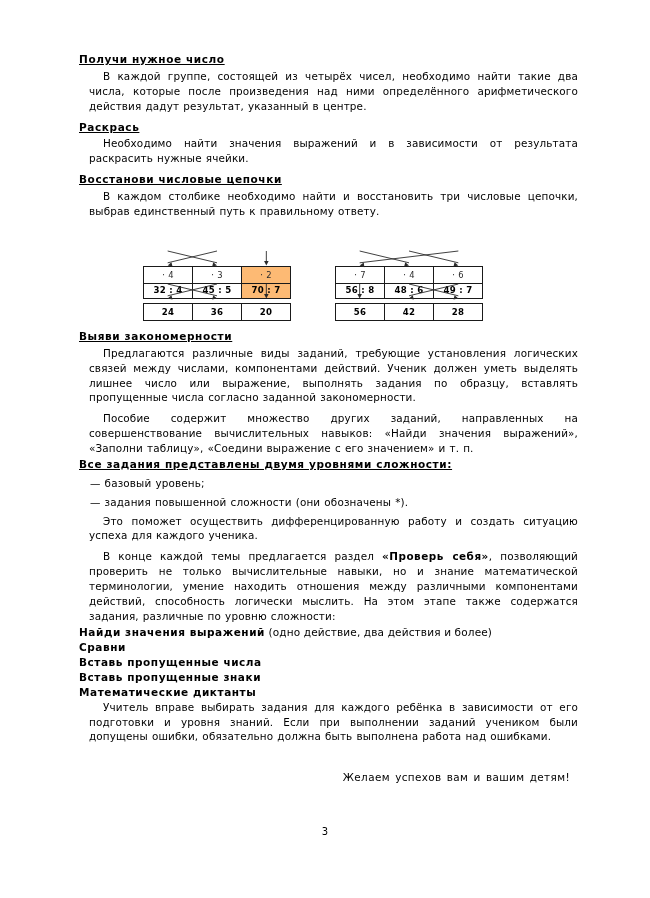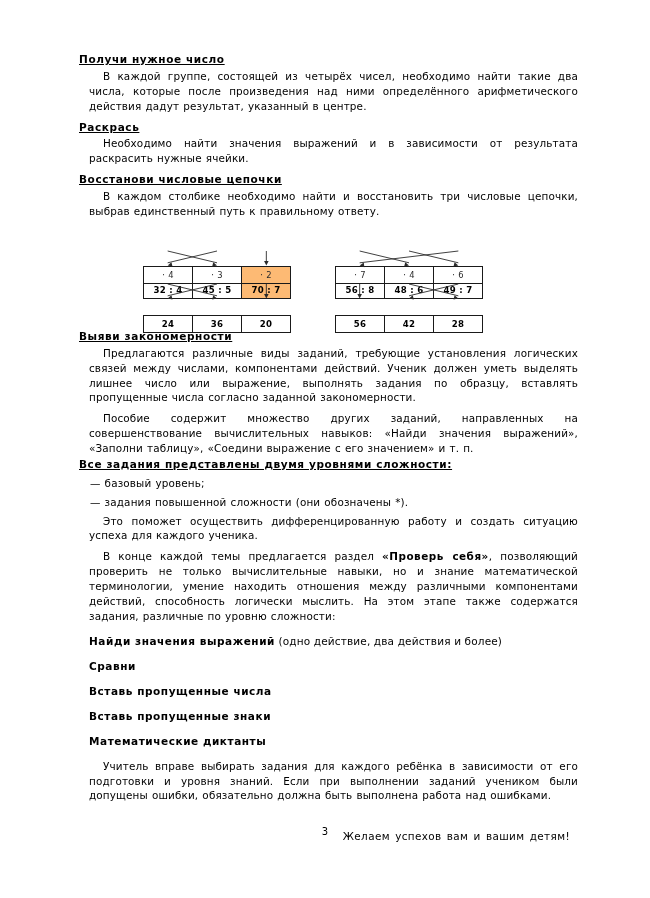--- a/index.html
+++ b/index.html
@@ -37,21 +37,21 @@
     font-size:10.4px;
     line-height:1.43;
     margin:4px;
     text-indent:14px;
     letter-spacing:0.15px;
     word-spacing:0.6px;
   }
   p.listbold {
     font-size:10.5px;
     line-height:1.43;
-    margin:10px;
+    margin:0;
     padding-left:7px;
     font-weight:bold;
     letter-spacing:0.55px;
   }
   p.listbold .reg { font-weight:normal; letter-spacing:0.15px; }
   .b { font-weight:bold; letter-spacing:0.5px; }
 
   .spacer-sm { height:5px; }
   .spacer-md { height:9px; }
 
@@ -74,21 +74,21 @@
     position:absolute;
     left:0; right:0;
     height:18px;
     display:flex;
     border:1.2px solid #1a1a1a;
     box-sizing:border-box;
     background:#ffffff;
   }
   .drow.r1 { top:4px;margin-top:44px; }
   .drow.r2 { top:33px; }
-  .drow.r3 { top:82px; }
+  .drow.r3 { top:70px; }
 
   .dcell {
     flex:1 1 0;
     display:flex;
     align-items:center;
     justify-content:center;
     font-size:8.6px;
     font-weight:bold;
     letter-spacing:0.3px;
     border-right:1.2px solid #1a1a1a;

